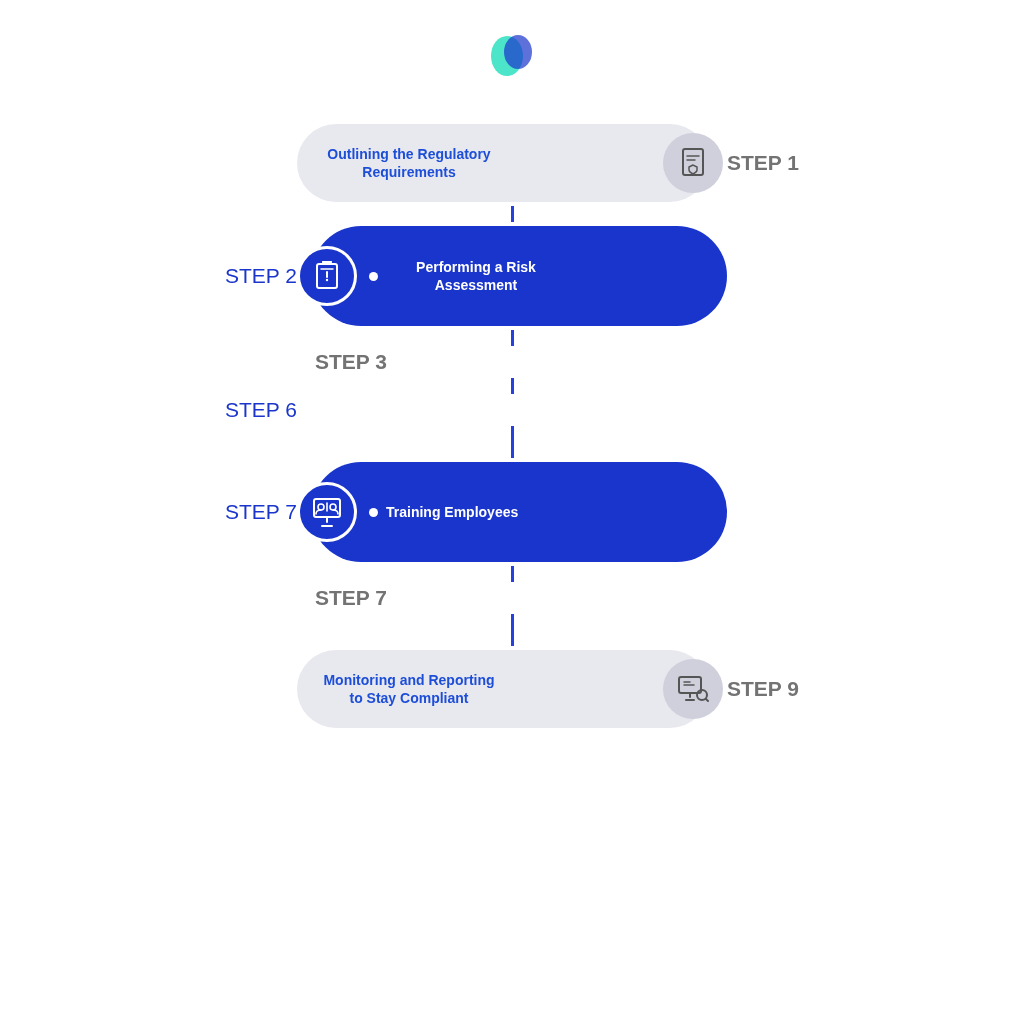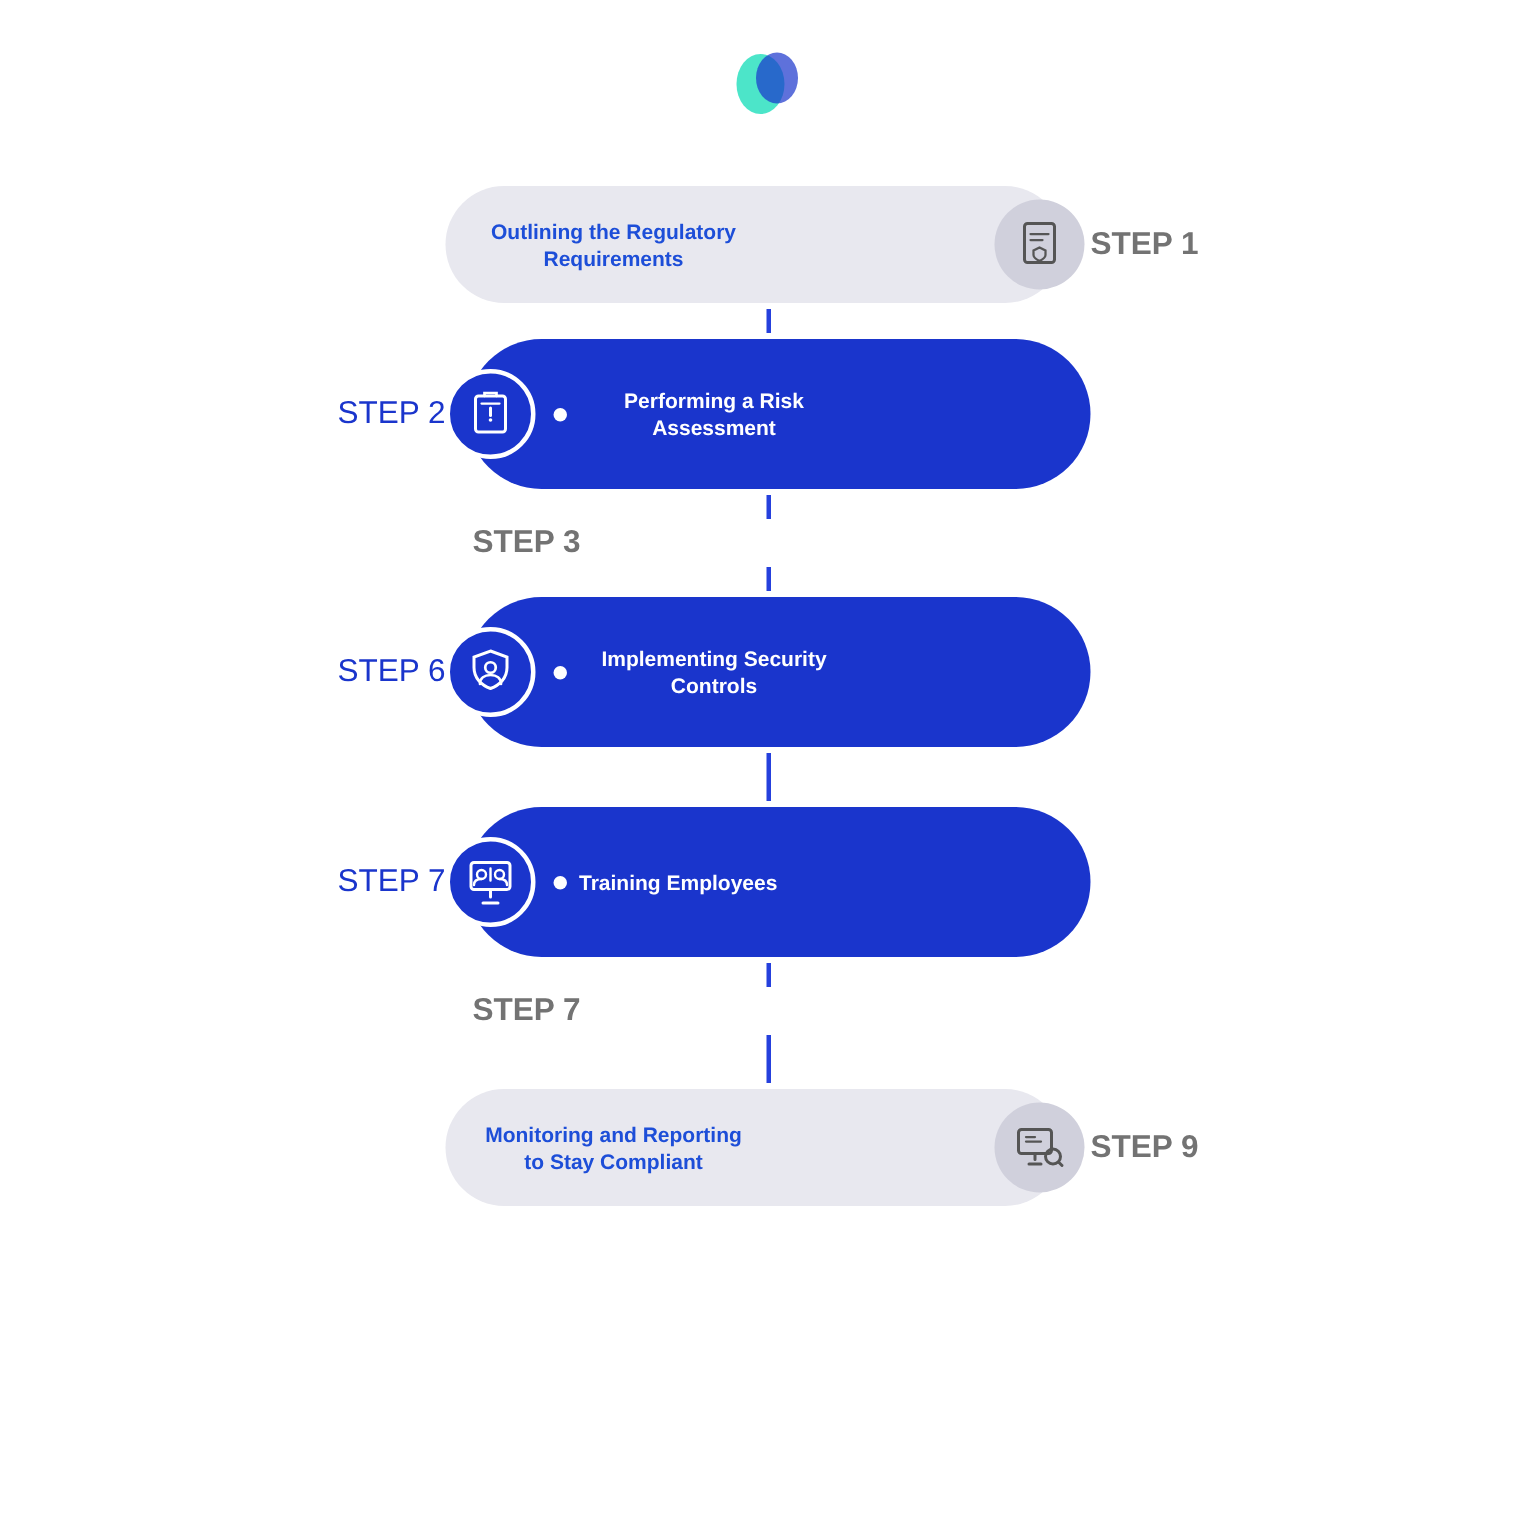--- a/index.html
+++ b/index.html
@@ -232,33 +232,20 @@
         <div style="min-width:95px;"></div>
         <span class="step-right-label">STEP 3</span>
       </div>
     </div>
       <div style="width: 100%; display: flex; align-items: center; justify-content: center; height: 16px;">
         <div style="width: 3px; height: 16px; background: rgb(37, 64, 221);"></div>
       </div>
       <div class="row-wrapper">
       <div class="step-full-row">
         <span class="step-left-label">STEP 6</span>
-        <div class="dark-pill-wrap">
-          <div class="dark-pill-bg">
-            <div class="dark-pill-dot"></div>
-            <span class="pill-text white">Implementing Security Controls</span>
-          </div>
-          <div class="dark-pill-icon-wrap">
-            <svg width="34" height="34" viewBox="0 0 34 34" fill="none" xmlns="http://www.w3.org/2000/svg">
-    <path d="M17 3l11 4v7c0 7-5 12-11 14C11 26 6 21 6 14V7l11-4z" stroke="#fff" stroke-width="2" fill="none"></path>
-    <circle cx="17" cy="14" r="3.5" stroke="#fff" stroke-width="1.8"></circle>
-    <path d="M10 25c0-4 3-6 7-6s7 2 7 6" stroke="#fff" stroke-width="1.8" stroke-linecap="round"></path>
-  </svg>
-          </div>
-        </div>
         <div style="min-width:95px;"></div>
       </div>
     </div>
       <div style="width: 100%; display: flex; align-items: center; justify-content: center; height: 16px;">
         <div style="width: 3px; height: 16px; background: rgb(37, 64, 221);"></div>
       </div>
       <div style="width: 100%; display: flex; align-items: center; justify-content: center; height: 16px;">
         <div style="width: 3px; height: 16px; background: rgb(37, 64, 221);"></div>
       </div>
       <div class="row-wrapper">

